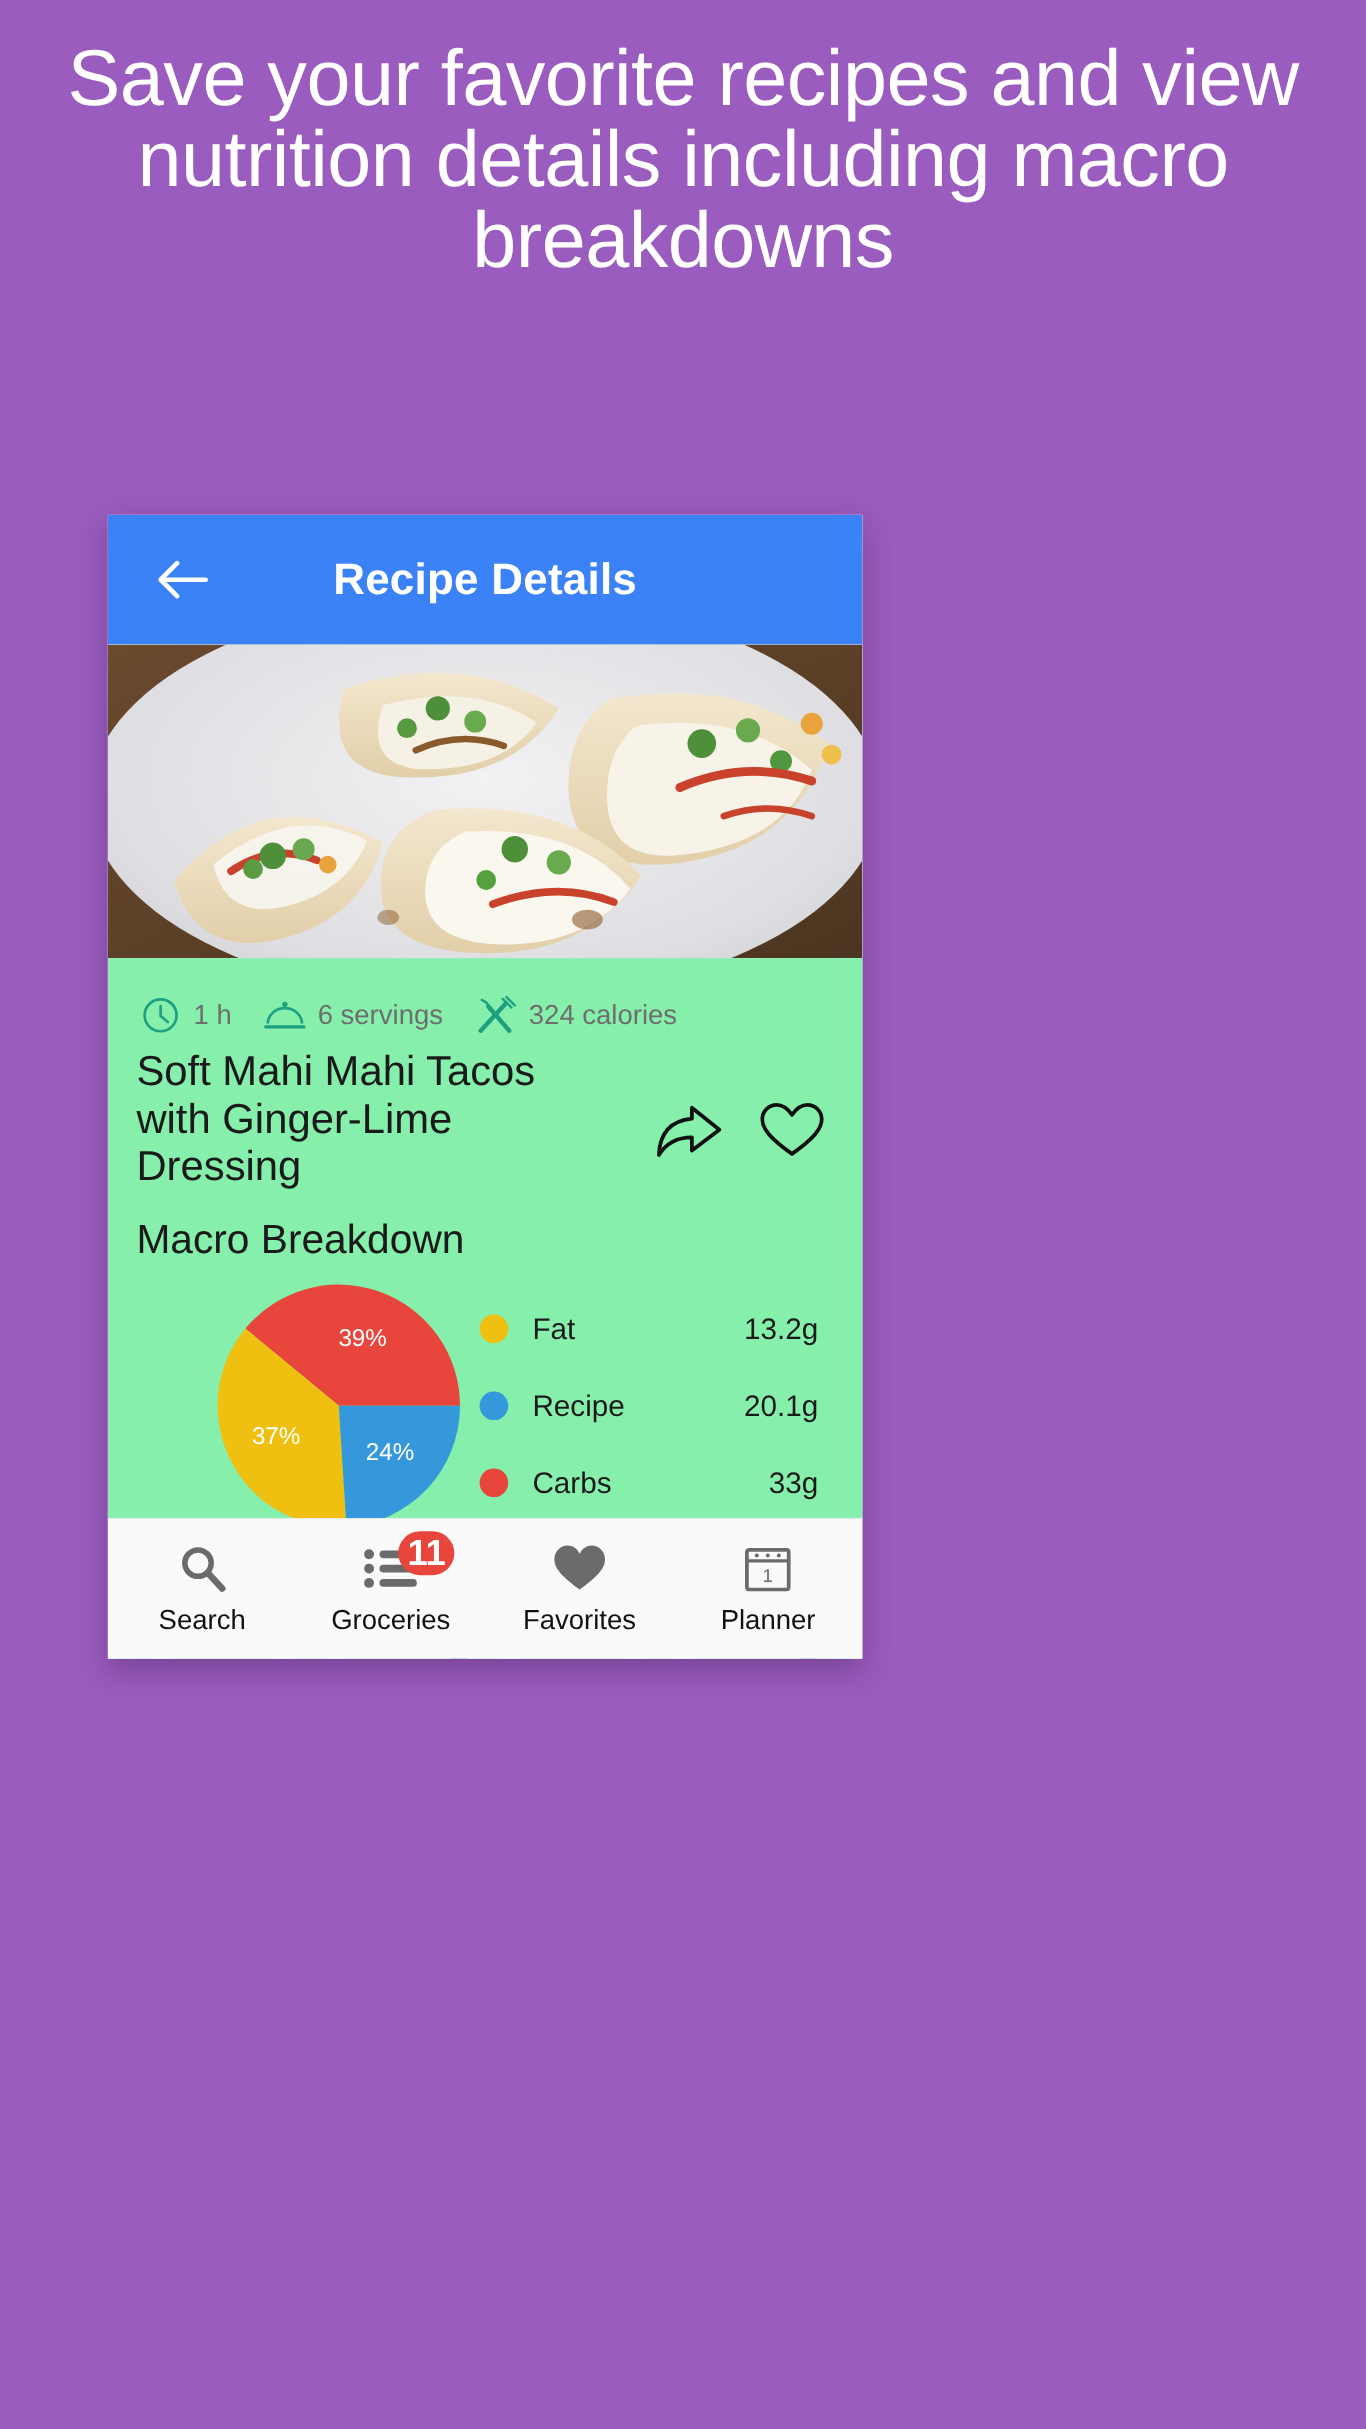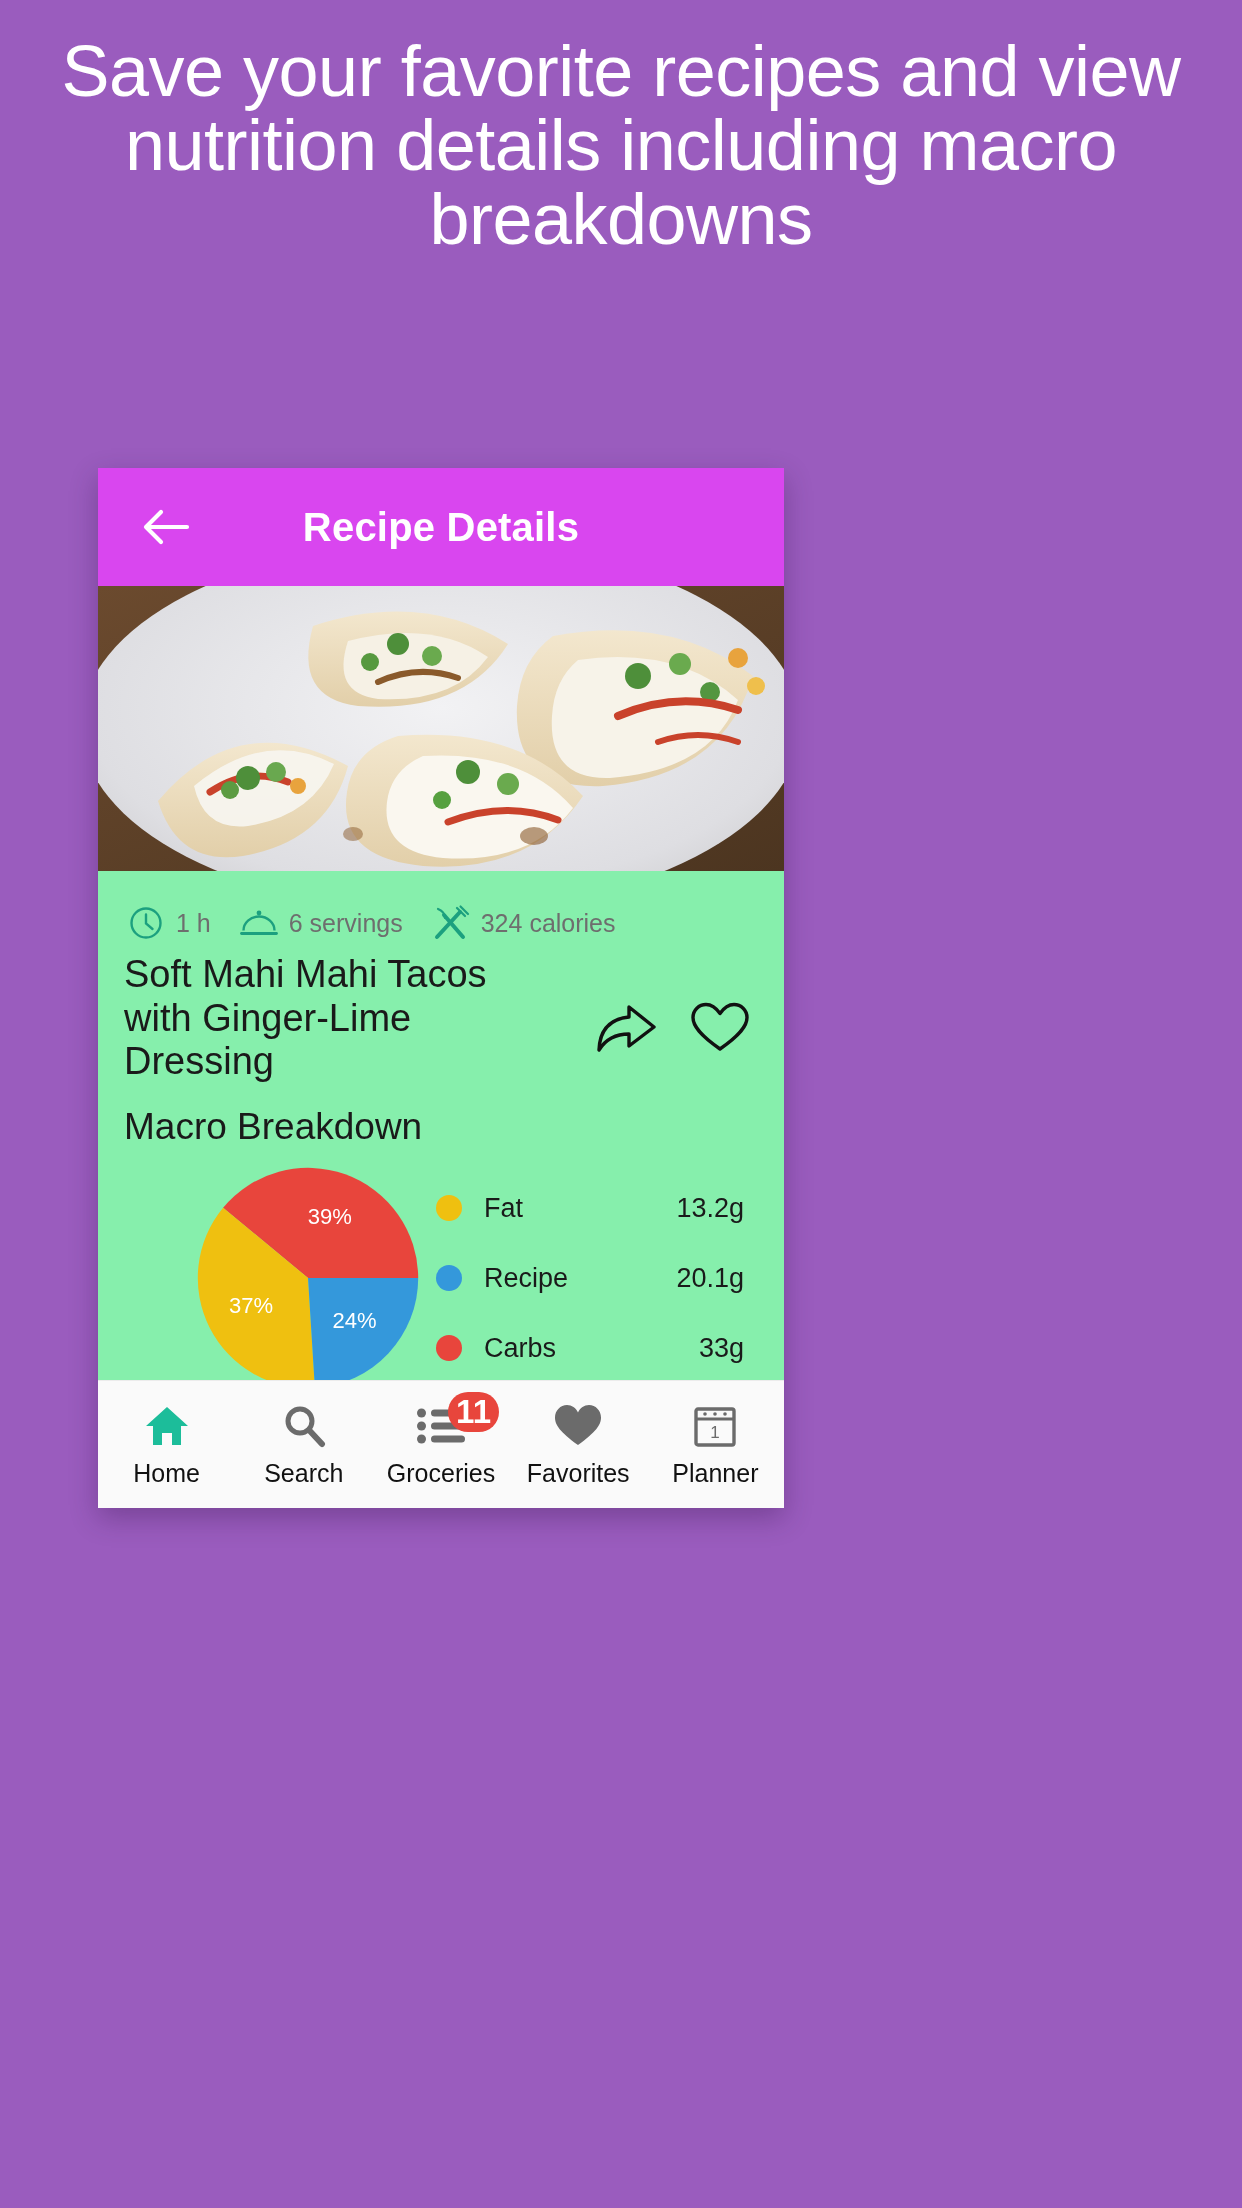--- a/index.html
+++ b/index.html
@@ -30,21 +30,21 @@
     width: 686px; height: 1040px;
     background: #FFFFFF;
     box-shadow: 0 10px 26px rgba(40,10,60,0.30);
     overflow: hidden;
   }
 
   
   .appbar {
     position: relative;
     height: 118px;
-    background: #d946ef;
+    background: #3b82f6;
     display: flex;
     align-items: center;
     padding: 0 28px;
   }
   .appbar .back {
     width: 56px; height: 56px;
     display: flex; align-items: center; justify-content: center;
     margin-left: 12px;
     cursor: pointer;
   }
@@ -395,28 +395,20 @@
           <span>Fiber</span>
 
         </div>
       </div>
     </div>
 
   </div>
 
   <div class="bottomnav">
 
-    <div class="navitem">
-      <span class="navicon">
-        <svg width="46" height="44" viewBox="0 0 46 44" fill="none">
-          <path d="M23 3 L44 22 h-7 v19 H28 V29 h-10 v12 H9 V22 H2 z" fill="#1CBD9A"></path>
-        </svg>
-      </span>
-      <span class="nlabel" style="color:#111">Home</span>
-    </div>
 
     <div class="navitem">
       <span class="navicon">
         <svg width="44" height="44" viewBox="0 0 44 44" fill="none">
           <circle cx="18" cy="17" r="12" stroke="#6B6B6B" stroke-width="5"></circle>
           <path d="M27 26 L40 40" stroke="#6B6B6B" stroke-width="6" stroke-linecap="round"></path>
         </svg>
       </span>
       <span class="nlabel">Search</span>
     </div>

